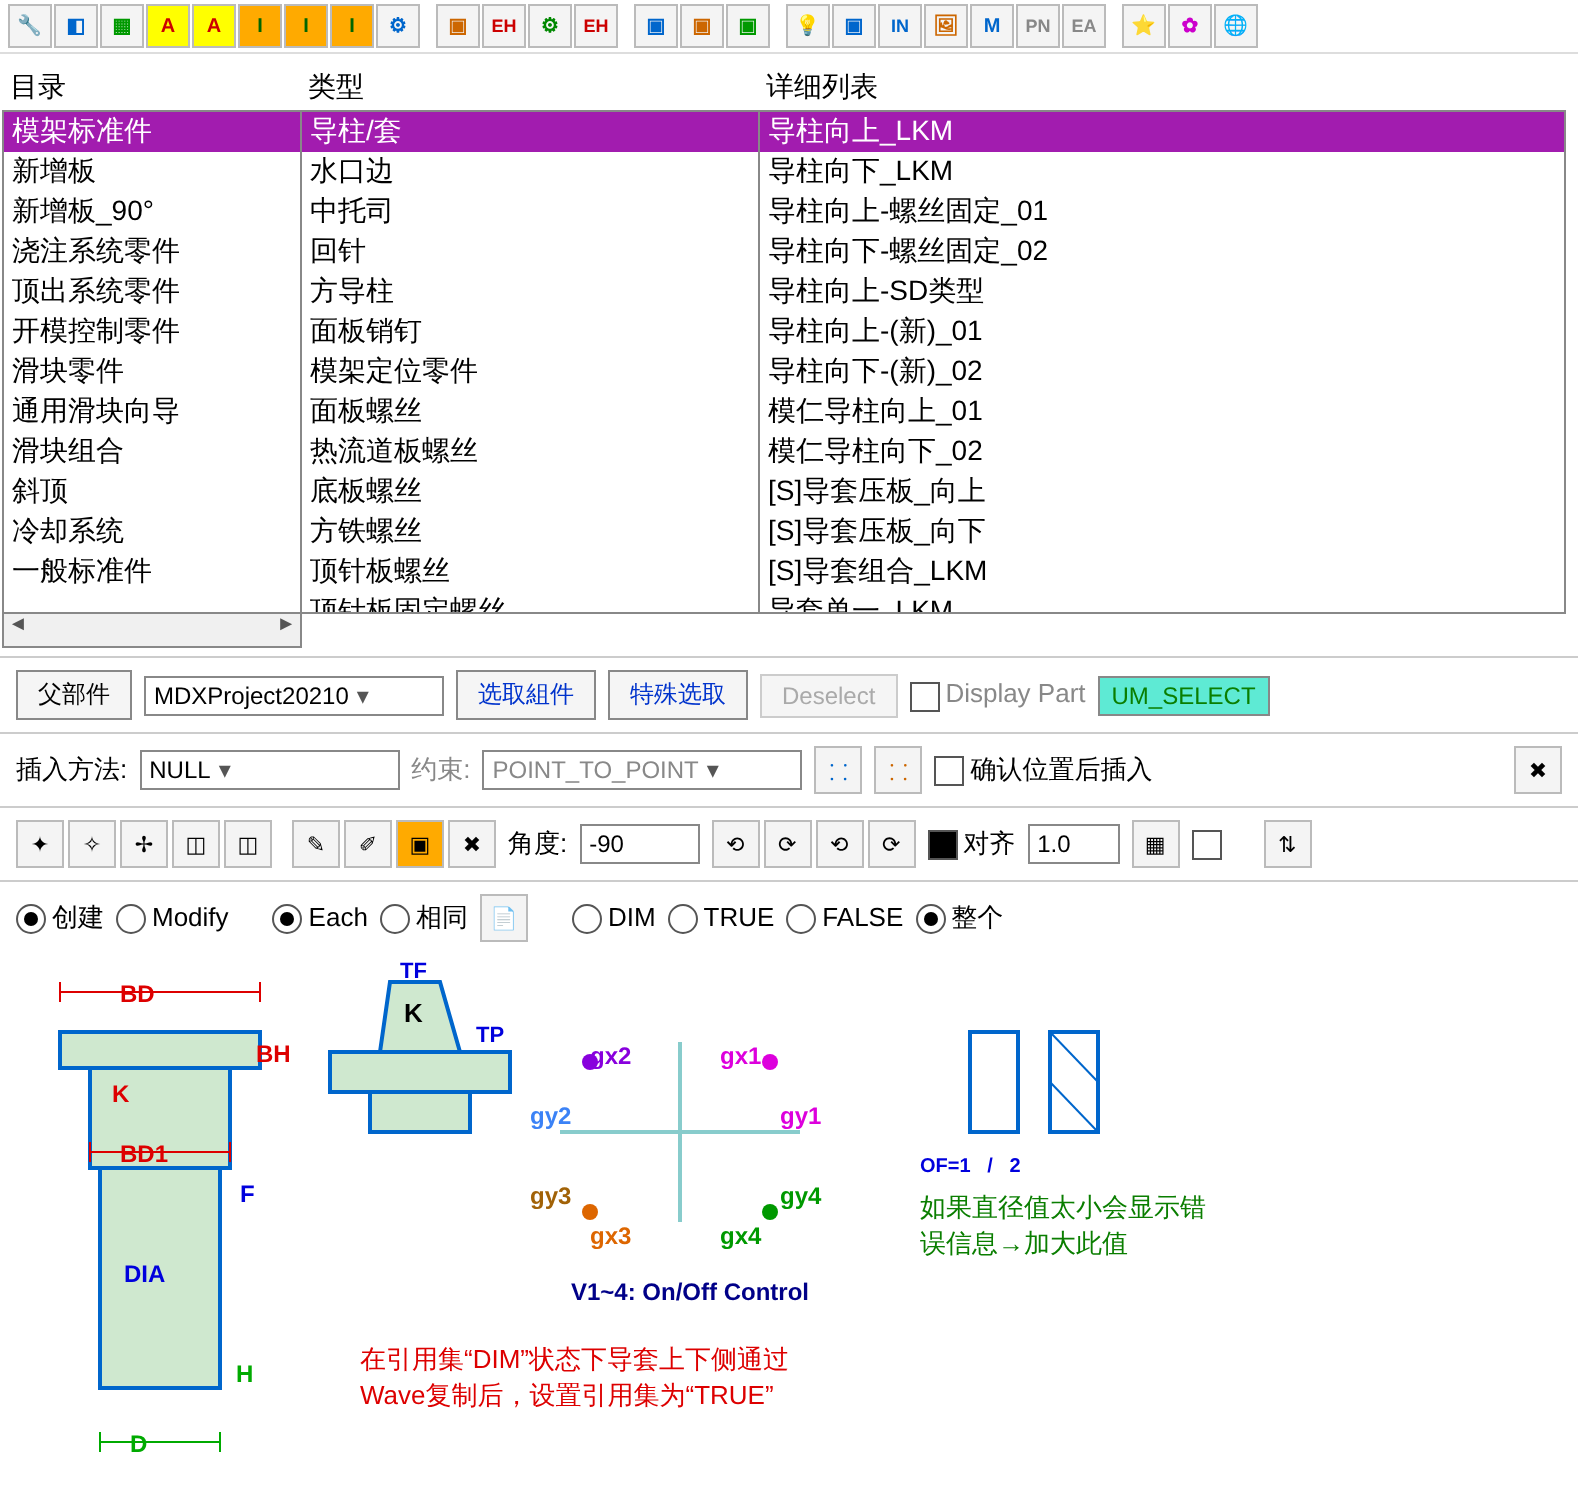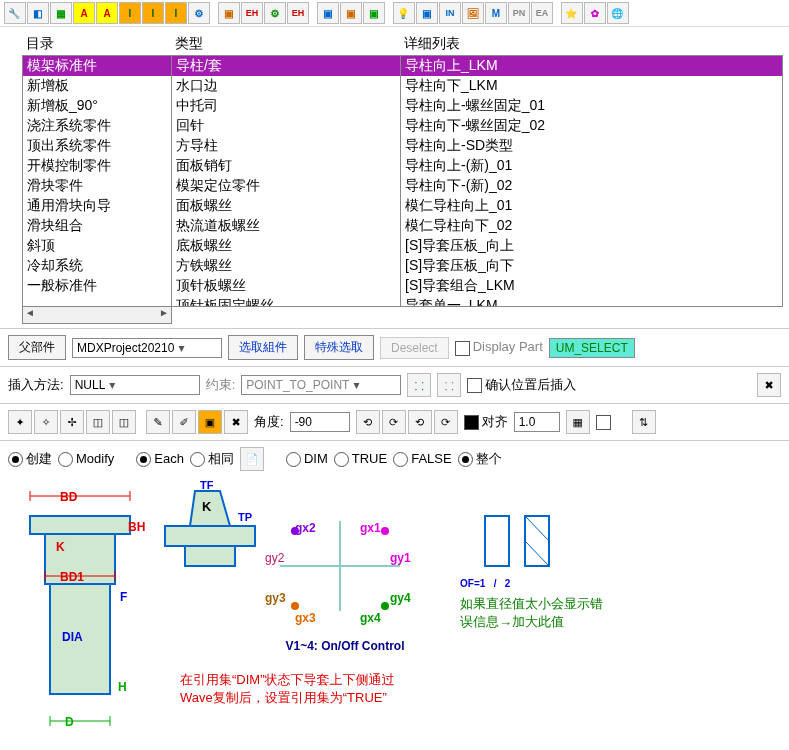--- a/index.html
+++ b/index.html
@@ -1,19 +1,19 @@
 <!DOCTYPE html>
 <html><head>
 <meta charset="utf-8">
 <style>
 html,body{margin:0;padding:0;font-family:"Microsoft YaHei",Arial,sans-serif;font-size:12px;color:#000;background:#fff;width:789px}
 .toolbar-top{display:flex;align-items:center;padding:2px 4px;border-bottom:1px solid #ddd;gap:1px;flex-wrap:nowrap}
 .tb-btn{width:20px;height:20px;border:1px solid #bbb;background:#f4f4f4;display:flex;align-items:center;justify-content:center;font-size:10px;font-weight:bold}
 .sep{width:6px}
-.list-area{display:flex;padding:6px 6px 2px 22px;gap:0}
+.list-area{display:flex;padding:6px 6px 2px 1px;gap:0}
 .col{display:flex;flex-direction:column}
 .col-h{font-size:14px;padding:2px 4px}
 .listbox{border:1px solid #888;height:250px;overflow-y:scroll;overflow-x:hidden;font-size:14px}
 .listbox .item{padding:1px 4px;white-space:nowrap;cursor:default}
 .listbox .item.sel{background:#a21caf;color:#fff}
 .hscroll{height:16px;border:1px solid #888;border-top:none;background:#f0f0f0;position:relative}
 .hscroll::before{content:"◄";position:absolute;left:2px;top:0;font-size:10px;color:#555}
 .hscroll::after{content:"►";position:absolute;right:2px;top:0;font-size:10px;color:#555}
 .section{padding:4px 8px;display:flex;align-items:center;gap:6px;flex-wrap:wrap}
 .btn{border:1px solid #888;background:#f5f5f5;padding:3px 10px;font-size:12px}
@@ -257,21 +257,21 @@
     <svg width="150" height="120">
       <line x1="75" y1="10" x2="75" y2="100" stroke="#8cc" stroke-width="2"></line>
       <line x1="15" y1="55" x2="135" y2="55" stroke="#8cc" stroke-width="2"></line>
       <circle cx="30" cy="20" r="4" fill="#80d"></circle>
         <circle cx="120" cy="20" r="4" fill="#d0d"></circle>
       <circle cx="30" cy="95" r="4" fill="#d60"></circle>
         <circle cx="120" cy="95" r="4" fill="#090"></circle>
     </svg>
     <div style="position:absolute;top:10px;left:30px;color:#80d;font-weight:bold">gx2</div>
     <div style="position:absolute;top:10px;left:95px;color:#d0d;font-weight:bold">gx1</div>
-    <div style="position:absolute;top:40px;left:0;color:#be185d;font-weight:normal">gy2</div>
+    <div style="position:absolute;top:40px;left:0;color:#3b82f6;font-weight:bold">gy2</div>
     <div style="position:absolute;top:40px;left:125px;color:#d0d;font-weight:bold">gy1</div>
     <div style="position:absolute;top:80px;left:0;color:#a16207;font-weight:bold">gy3</div>
     <div style="position:absolute;top:80px;left:125px;color:#090;font-weight:bold">gy4</div>
     <div style="position:absolute;top:100px;left:30px;color:#d60;font-weight:bold">gx3</div>
     <div style="position:absolute;top:100px;left:95px;color:#090;font-weight:bold">gx4</div>
     <div style="position:absolute;top:128px;left:0;width:160px;text-align:center;color:#008;font-weight:bold">V1~4: On/Off Control</div>
   </div>
 
   <div class="diag-col" style="left:460px;top:30px;width:170px">
     <svg width="90" height="60" style="margin-left:20px">

